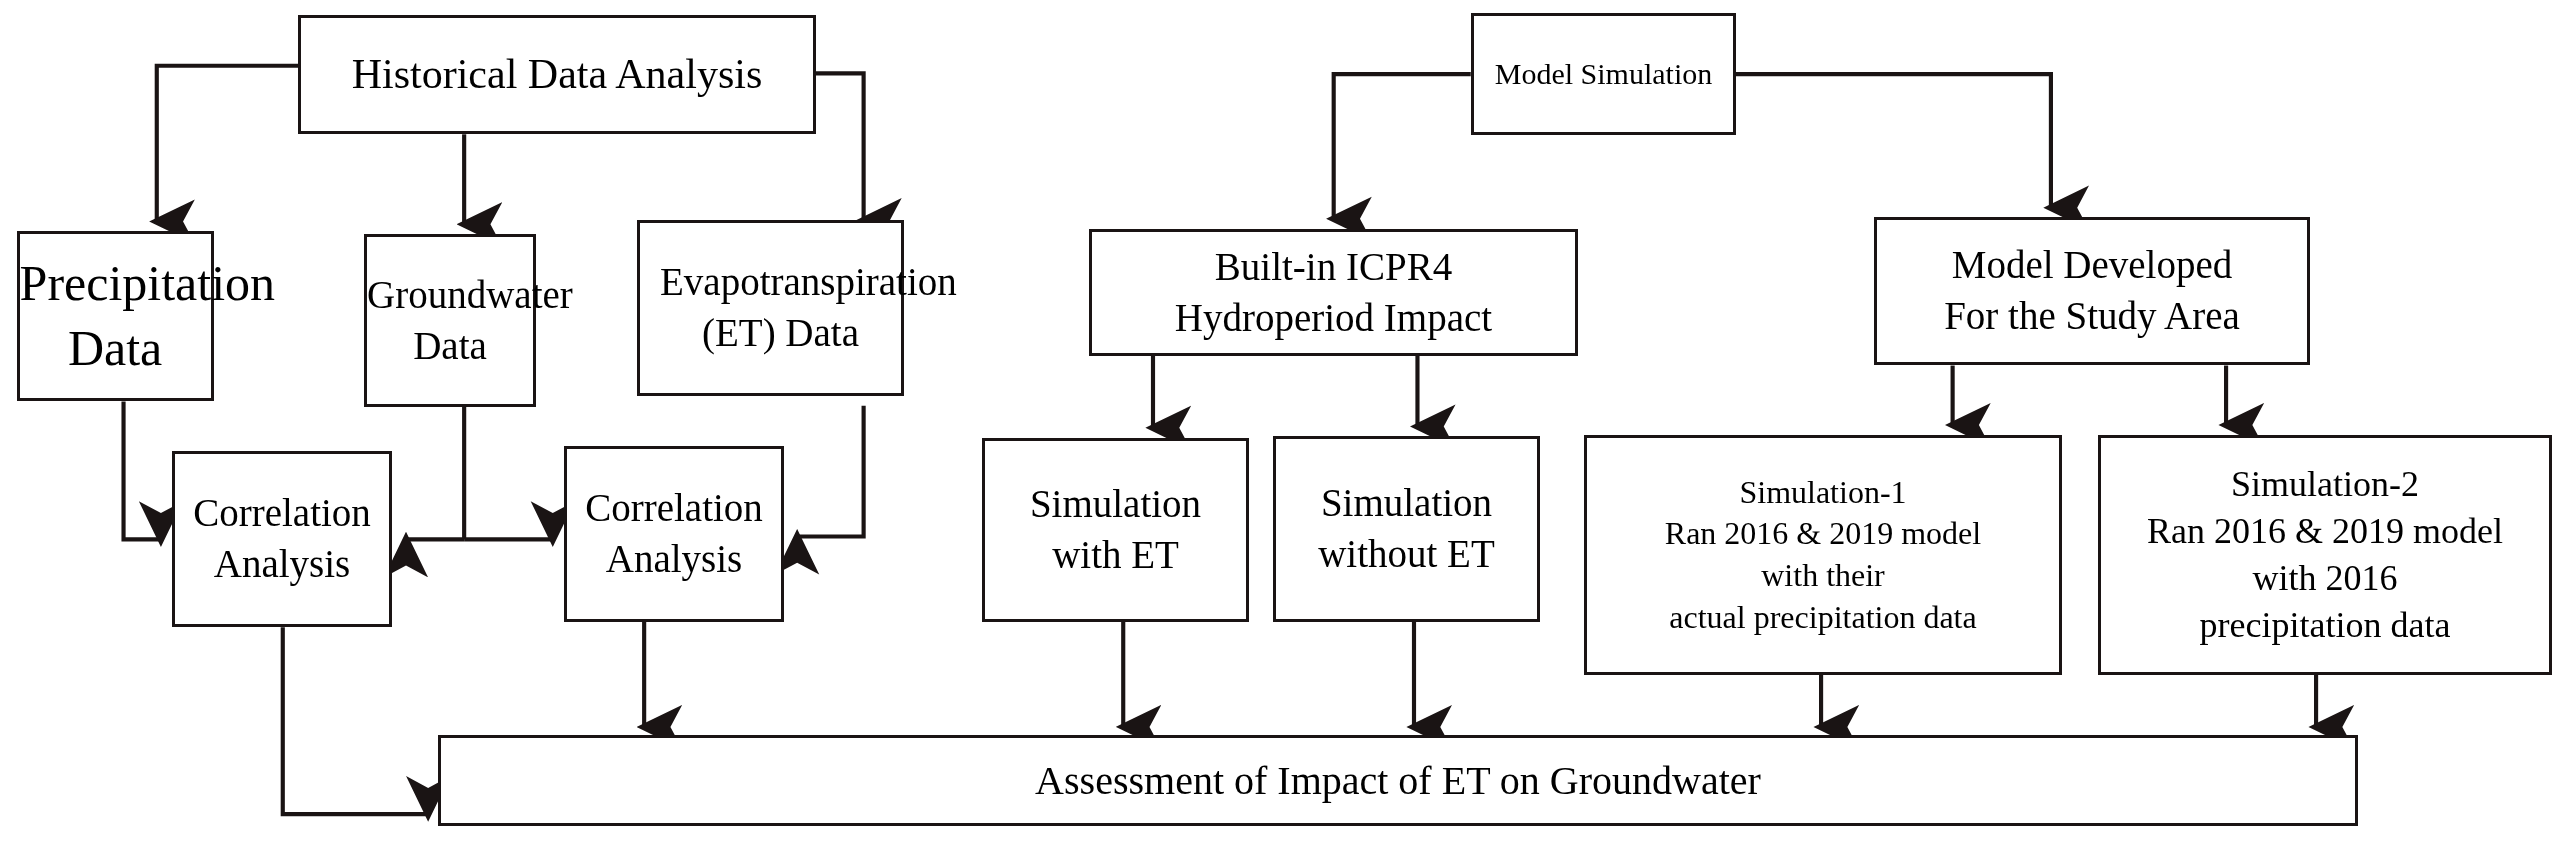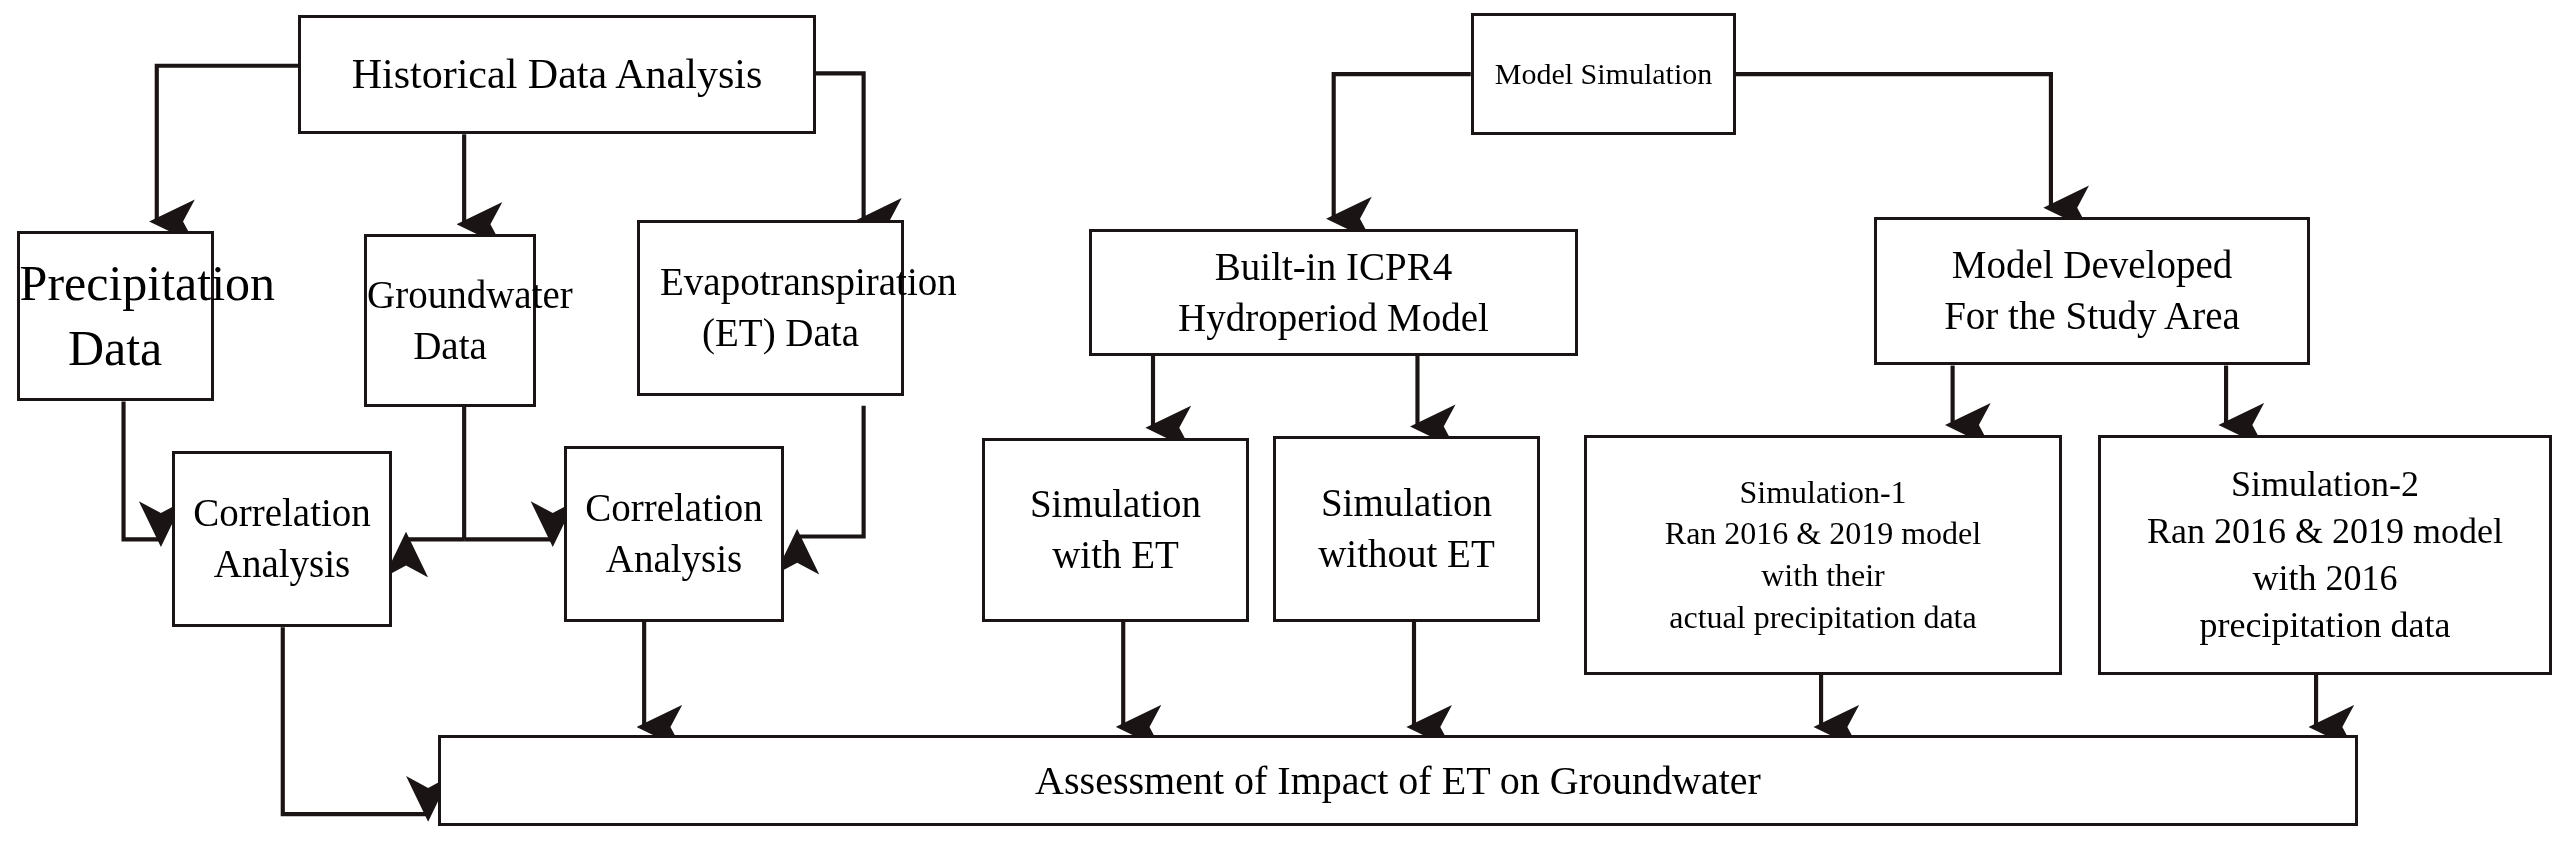--- a/index.html
+++ b/index.html
@@ -134,21 +134,21 @@
 Data</span>
   </div>
 
   <div class="node" id="node-et">
     <span class="label">Evapotranspiration
 (ET) Data</span>
   </div>
 
   <div class="node" id="node-icpr4">
     <span class="label">Built-in ICPR4
-Hydroperiod Model</span>
+Hydroperiod Impact</span>
   </div>
 
   <div class="node" id="node-modeldev">
     <span class="label">Model Developed
 For the Study Area</span>
   </div>
 
   <div class="node" id="node-corr1">
     <span class="label">Correlation
 Analysis</span>

